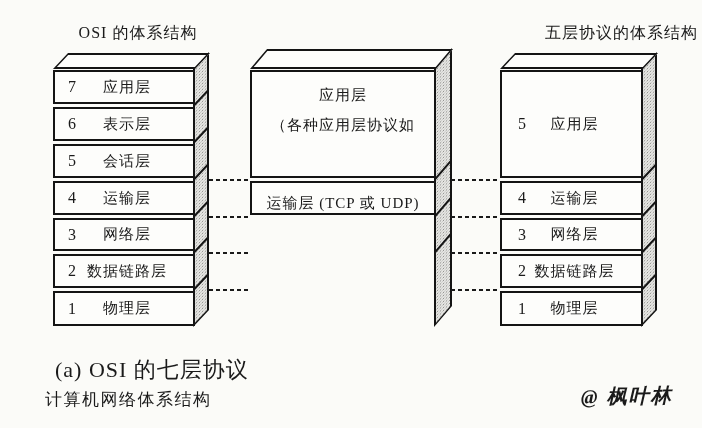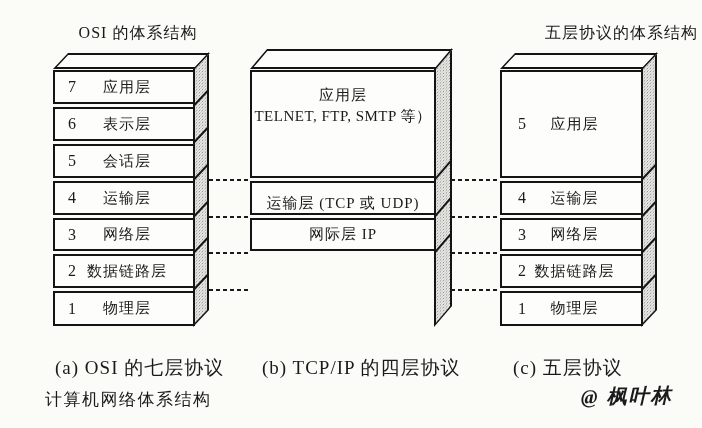--- a/index.html
+++ b/index.html
@@ -39,21 +39,21 @@
   .appbox .lbl { margin-left:0; margin-top:14px; }
   .appbox .sub1 { font-size:15px; letter-spacing:1px; margin-top:11px; }
   .appbox .sub2 { font-size:15px; letter-spacing:0.5px; margin-top:2px; }
 
   .dash {
     position:absolute; height:2px;
     background:repeating-linear-gradient(to right, #1a1a1a 0 4px, transparent 4px 7px);
   }
 
   .stack-title { position:absolute; top:23px; text-align:center; font-size:16px; letter-spacing:1px; white-space:nowrap;font-family:Liberation Serif, serif; }
-  .caption { position:absolute; top:355px; font-size:19px; letter-spacing:1px; white-space:nowrap; }
+  .caption { position:absolute; top:355px; font-size:22px; letter-spacing:1px; white-space:nowrap; }
   .figure-title { position:absolute; left:45px; top:388px; font-size:17px; letter-spacing:1.5px; white-space:nowrap; }
   .watermark { position:absolute; left:581px; top:383px; font-size:20px; font-weight:700; font-style:italic; letter-spacing:2px; white-space:nowrap; transform:rotate(-1deg); }
 </style>
 </head>
 <body>
 
 <div class="canvas">
 
   <div class="stack-title" style="left:58px; width:160px;">OSI 的体系结构</div>
   <div class="stack-title" style="left:534px; width:175px;">五层协议的体系结构</div>
@@ -100,27 +100,24 @@
 
   <div class="stack" style="left:250px; top:69px; width:186px; height:258px;">
     <div class="face-side" style="left:184px; width:18px; height:258px; transform:skewY(-49.4deg);"></div>
     <div class="face-top" style="top:-20px; width:186px; height:20px; transform:skewX(-40.4deg);"></div>
     <div class="slash" style="left:184px; top:110px; width:17px; transform:skewY(-49.4deg);"></div>
     <div class="slash" style="left:184px; top:147px; width:17px; transform:skewY(-49.4deg);"></div>
     <div class="slash" style="left:184px; top:183px; width:17px; transform:skewY(-49.4deg);"></div>
 
     <div class="layerbox appbox" style="top:1px; height:108px;">
       <span class="lbl">应用层</span>
-      <span class="sub2">TELNET, FTP, SMTP 等）</span>
+      <span class="sub1">（各种应用层协议如</span>
     </div>
     <div class="layerbox" style="top:112px; height:34px;align-items:flex-end;">
       <span class="lbl" style="margin-left:0;">运输层 (TCP 或 UDP)</span>
-    </div>
-    <div class="layerbox" style="top:149px; height:33px;">
-      <span class="lbl" style="margin-left:0;">网际层 IP</span>
     </div>
   </div>
 
   <div class="stack" style="left:500px; top:69px; width:143px; height:258px;">
     <div class="face-side" style="left:141px; width:16px; height:258px; transform:skewY(-46.8deg);"></div>
     <div class="face-top" style="top:-16px; width:143px; height:16px; transform:skewX(-43.2deg);"></div>
     <div class="slash" style="left:141px; top:110px; width:15px; transform:skewY(-46.8deg);"></div>
     <div class="slash" style="left:141px; top:147px; width:15px; transform:skewY(-46.8deg);"></div>
     <div class="slash" style="left:141px; top:183px; width:15px; transform:skewY(-46.8deg);"></div>
     <div class="slash" style="left:141px; top:220px; width:15px; transform:skewY(-46.8deg);"></div>
@@ -150,19 +147,17 @@
   <div class="dash" style="left:209px; top:179px; width:41px;"></div>
   <div class="dash" style="left:209px; top:216px; width:41px;"></div>
   <div class="dash" style="left:209px; top:252px; width:41px;"></div>
   <div class="dash" style="left:209px; top:289px; width:41px;"></div>
   <div class="dash" style="left:451px; top:179px; width:49px;"></div>
   <div class="dash" style="left:451px; top:216px; width:49px;"></div>
   <div class="dash" style="left:451px; top:252px; width:49px;"></div>
   <div class="dash" style="left:451px; top:289px; width:49px;"></div>
 
   <div class="caption" style="left:55px;">(a) OSI 的七层协议</div>
-  <div class="caption" style="left:262px;">(b) TCP/IP 的四层协议</div>
-  <div class="caption" style="left:513px;">(c) 五层协议</div>
 
   <div class="figure-title">计算机网络体系结构</div>
   <div class="watermark">@ 枫叶林</div>
 
 </div>
 
 </body></html>

